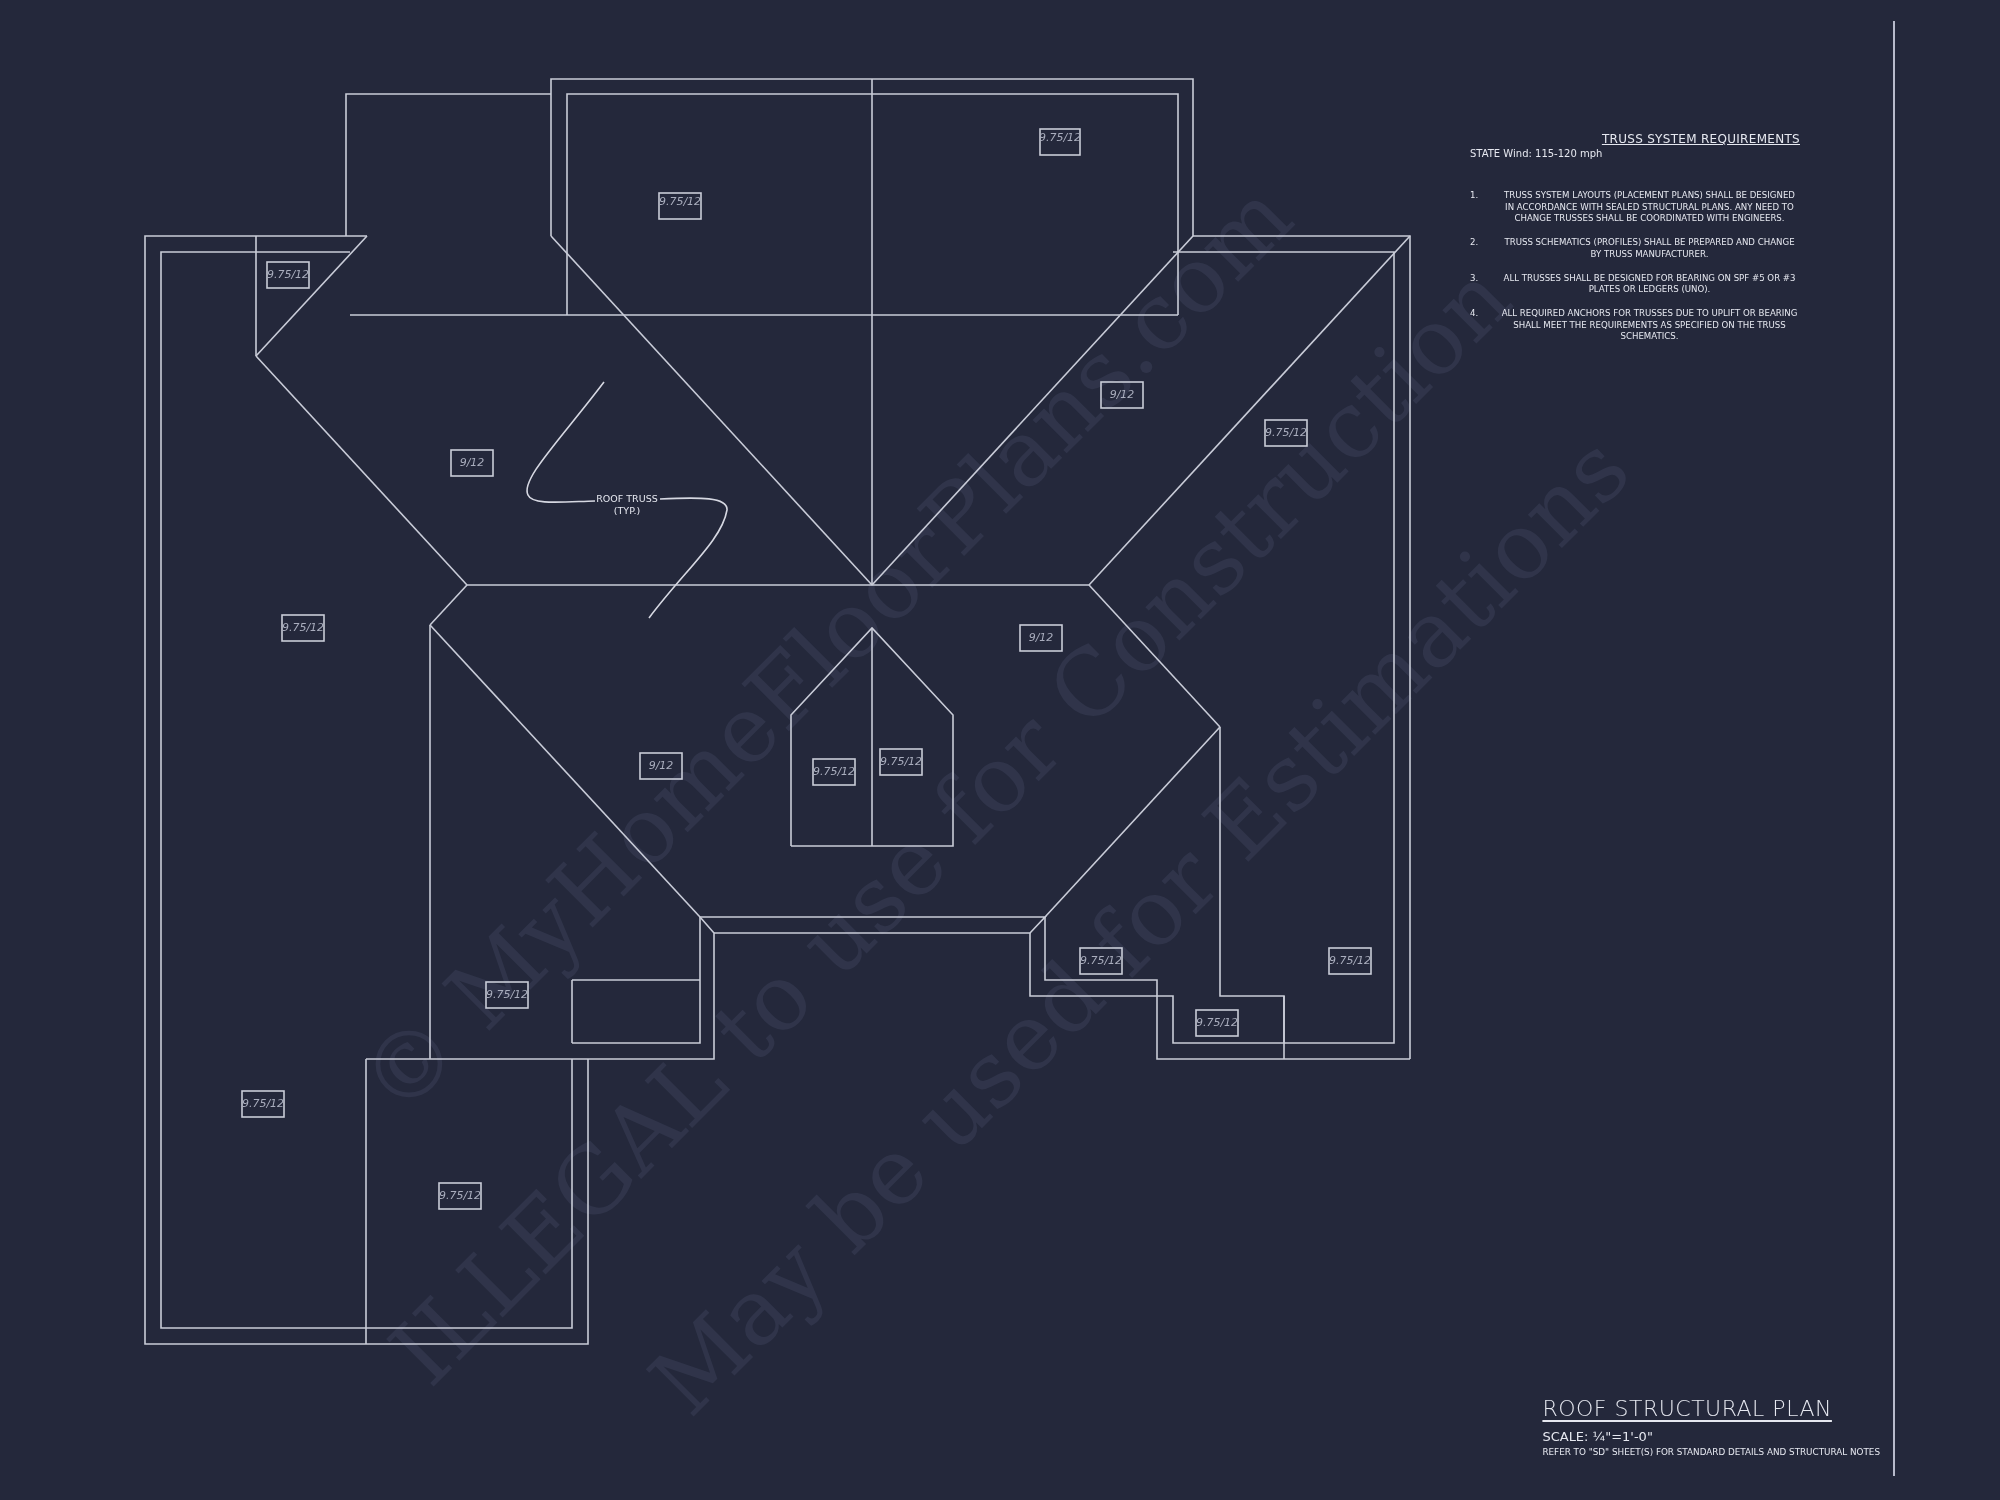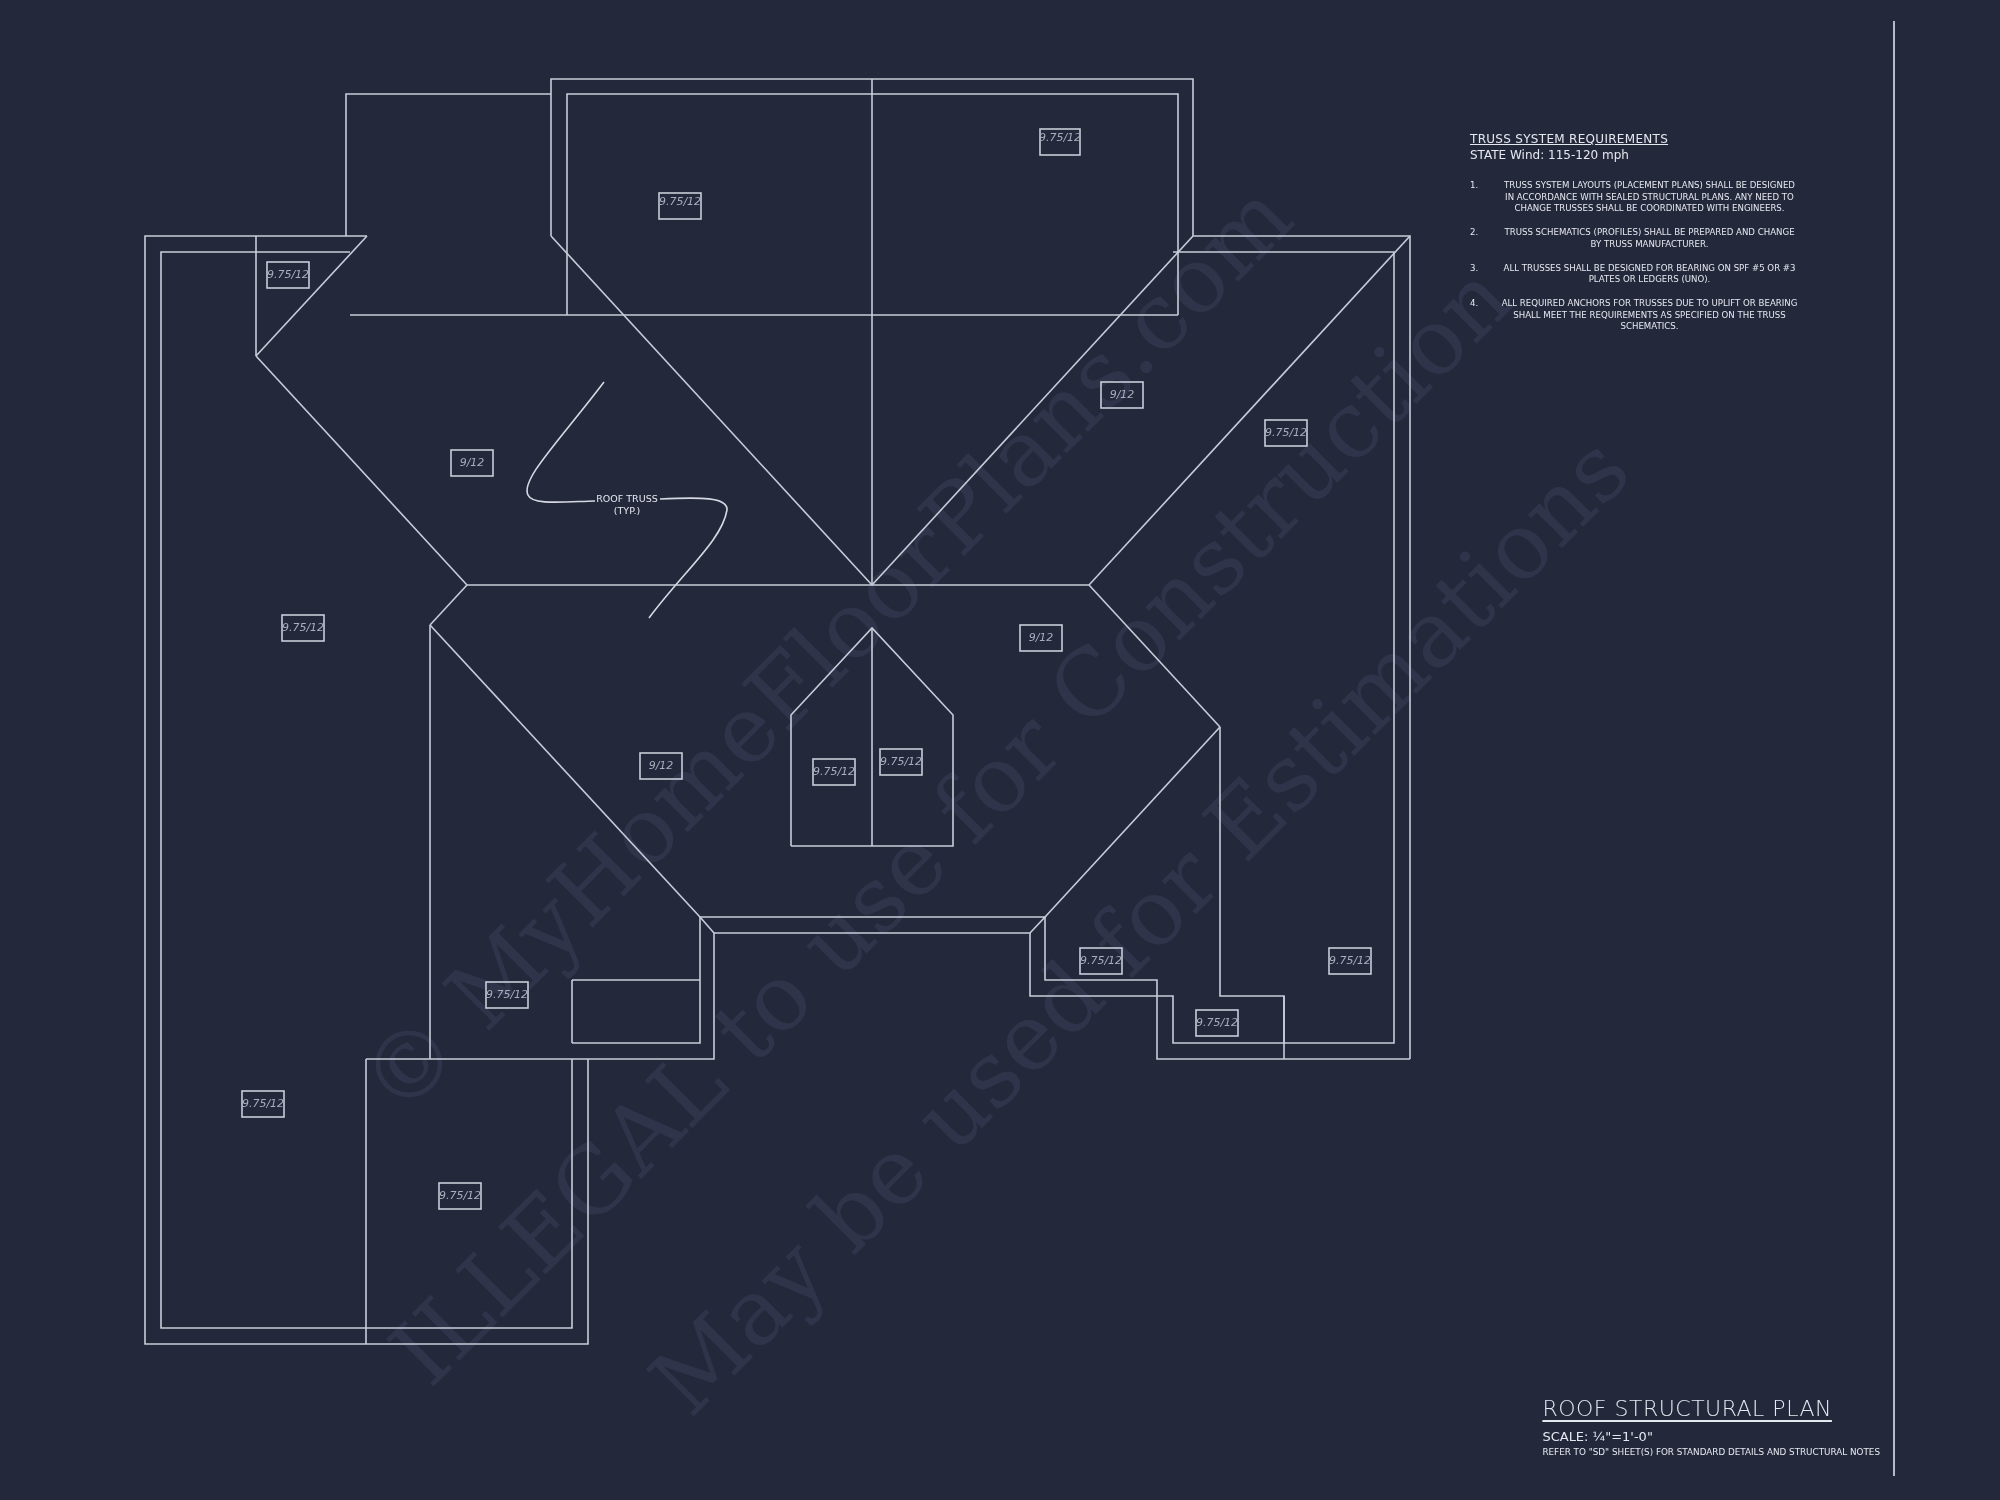--- a/index.html
+++ b/index.html
@@ -12,22 +12,22 @@
   }
   #plan { position:absolute; left:0; top:0; width:2000px; height:1500px; }
   #plan .ln { stroke:#c9ccd8; stroke-width:1.6; fill:none; }
   #plan .tag rect { stroke:#c9ccd8; stroke-width:1.6; fill:none; }
   #plan .tag text { fill:#a9adbd; font-size:11px; font-style:italic; font-family:"DejaVu Sans", sans-serif; text-anchor:middle; }
   #plan .leader { stroke:#d6d8e2; stroke-width:1.6; fill:none; }
   #plan .callout { fill:#e6e8f0; font-size:9.5px; font-family:"DejaVu Sans", sans-serif; text-anchor:middle; }
   #plan .wm { fill:#3a3f57; font-family:"DejaVu Serif", serif; opacity:0.55; }
   .border-line { position:absolute; left:1893px; top:21px; width:2px; height:1455px; background:#b7bacb; }
   .notes { position:absolute; left:1470px; top:132px; width:330px; font-family:"DejaVu Sans", sans-serif; }
-  .notes-title { font-size:12px; text-decoration:underline; letter-spacing:0.3px; margin:0; }
-  .notes-sub { font-size:12px; margin:2px 0 18px 0; }
+  .notes-title { font-size:12px; text-decoration:underline; letter-spacing:0.3px; margin:0;text-align:right; }
+  .notes-sub { font-size:10px; margin:2px 0 31px 0; }
   .note { display:flex; font-size:8.6px; line-height:11.7px; margin-bottom:12px; }
   .note-num { width:29px; flex:none; }
   .note-text { flex:1;text-align:center; }
   .title-block { position:absolute; right:120px; top:1396px; font-family:"DejaVu Sans", sans-serif; }
   .plan-title { font-size:22px; letter-spacing:0.5px; text-decoration:underline; text-underline-offset:4px; margin:0; font-weight:300; }
   .plan-scale { font-size:13px; margin-top:8px; }
   .plan-ref { font-size:8.8px; margin-top:3px; }
 </style>
 </head>
 <body>

